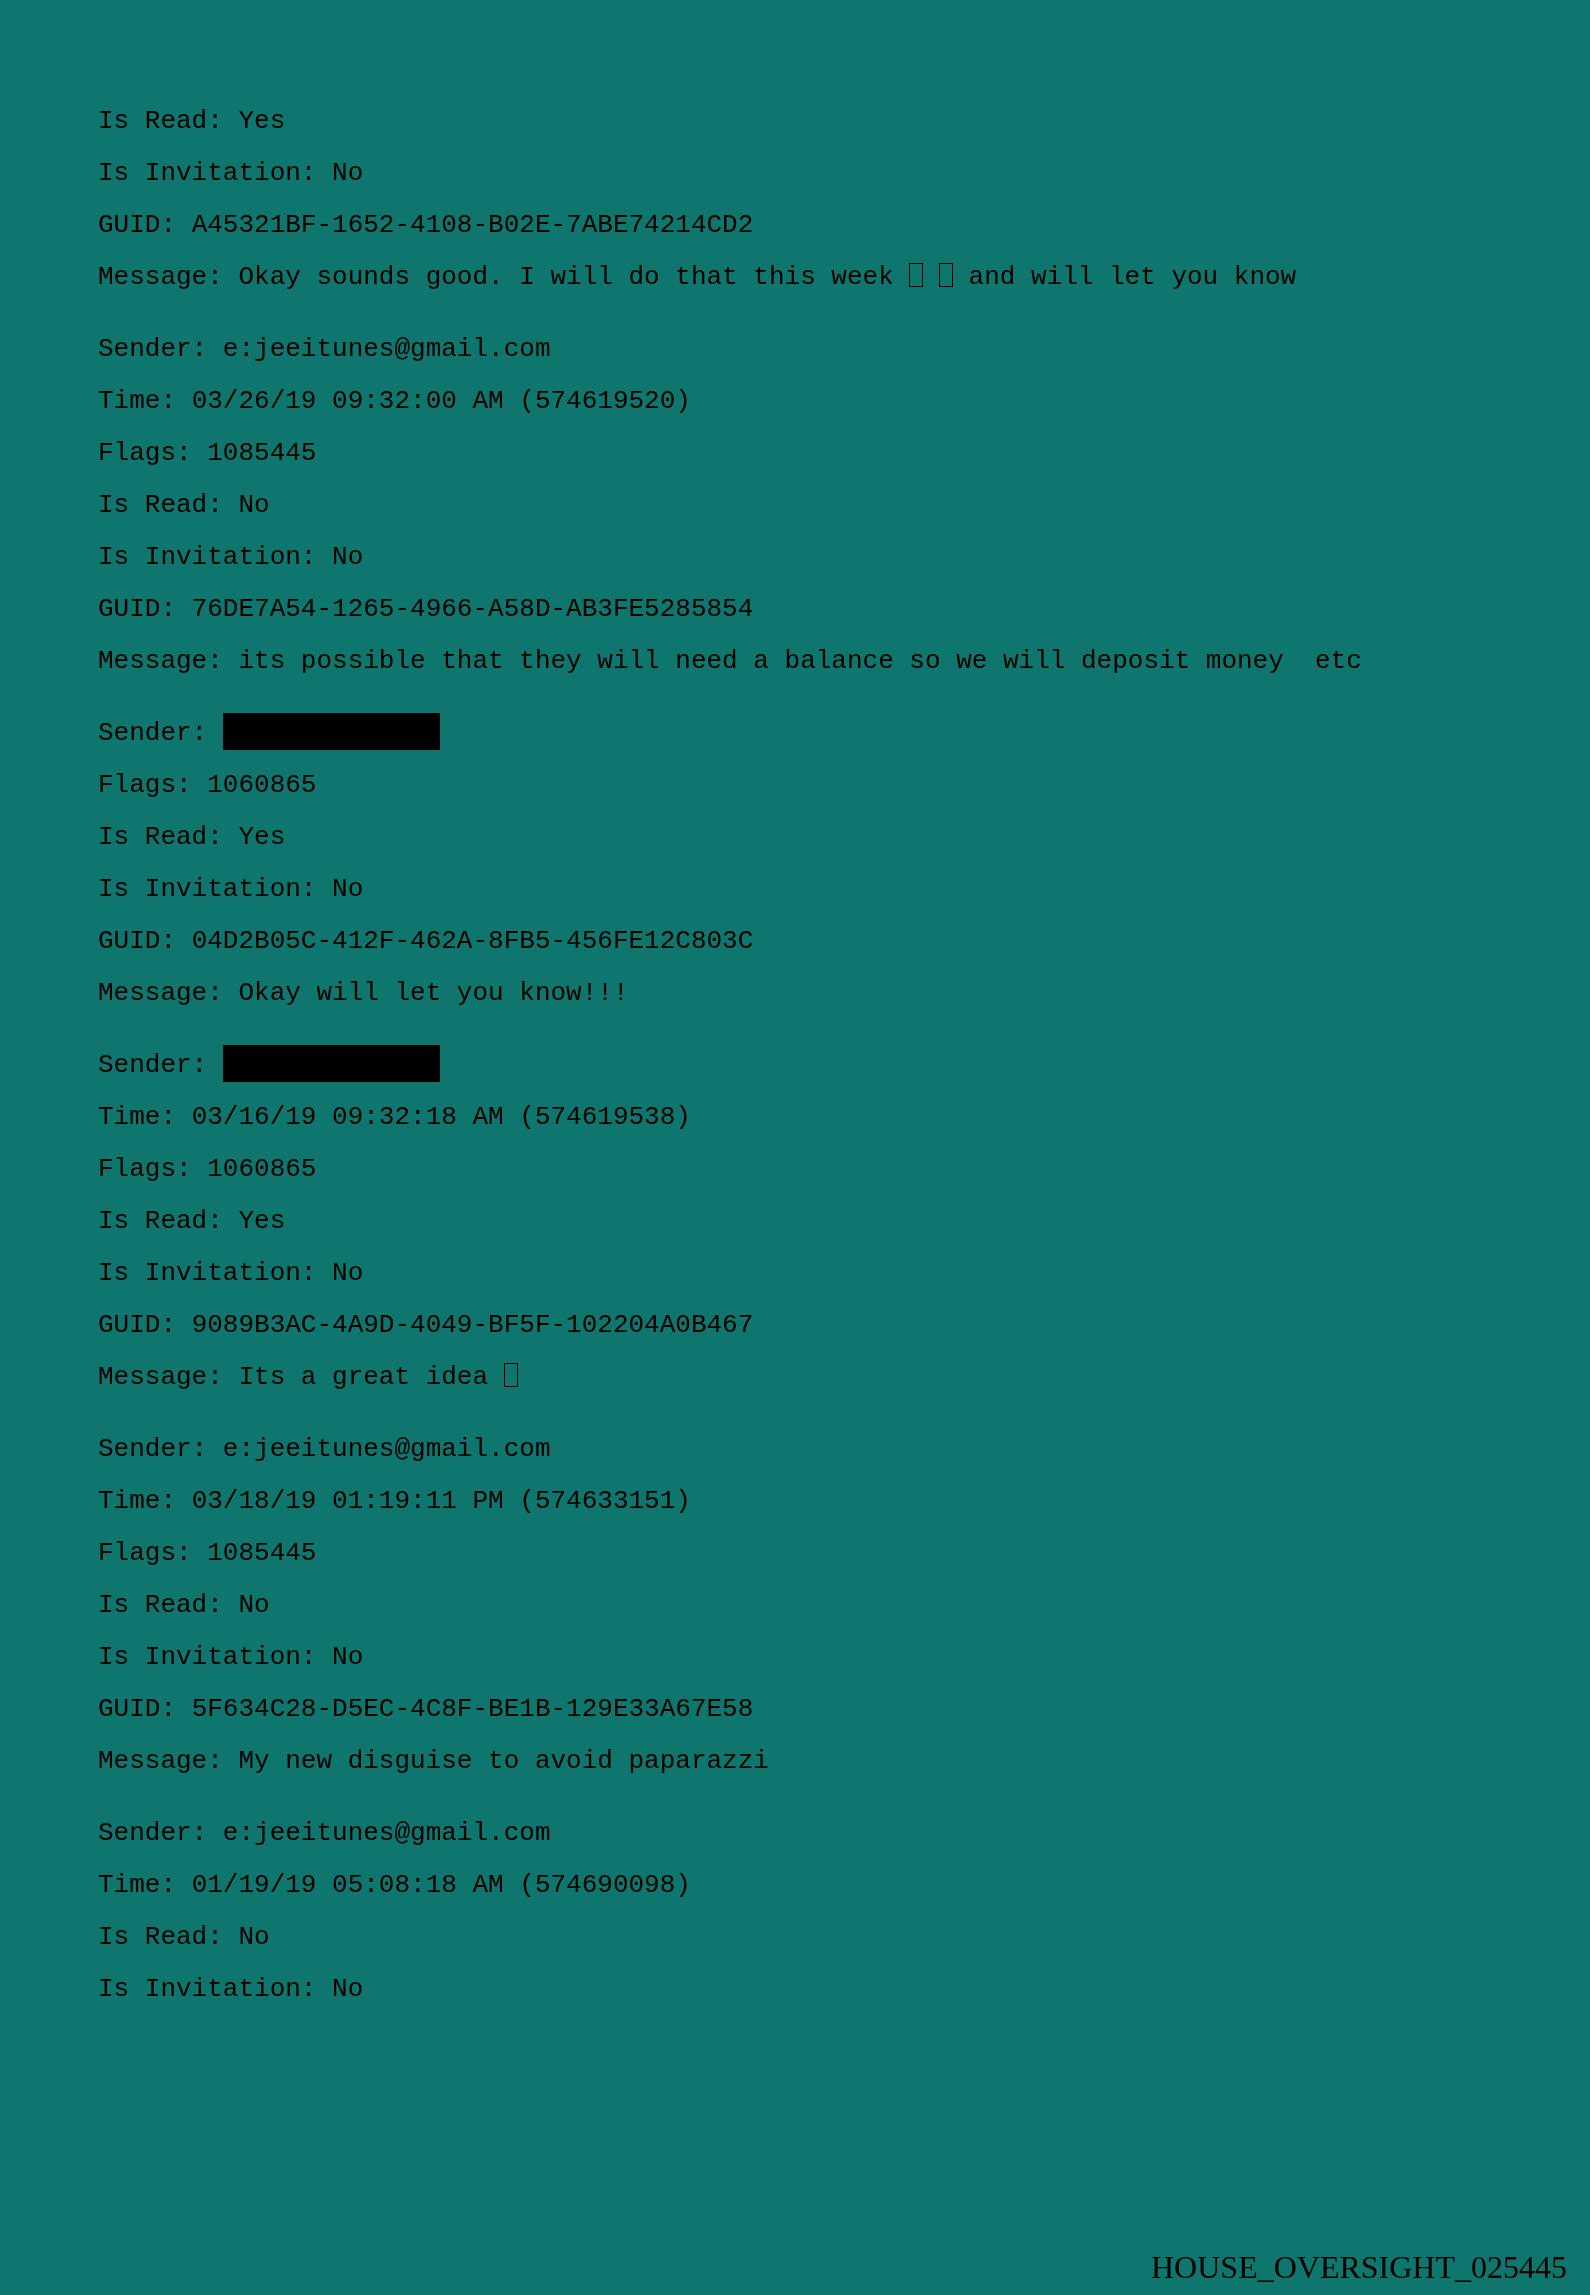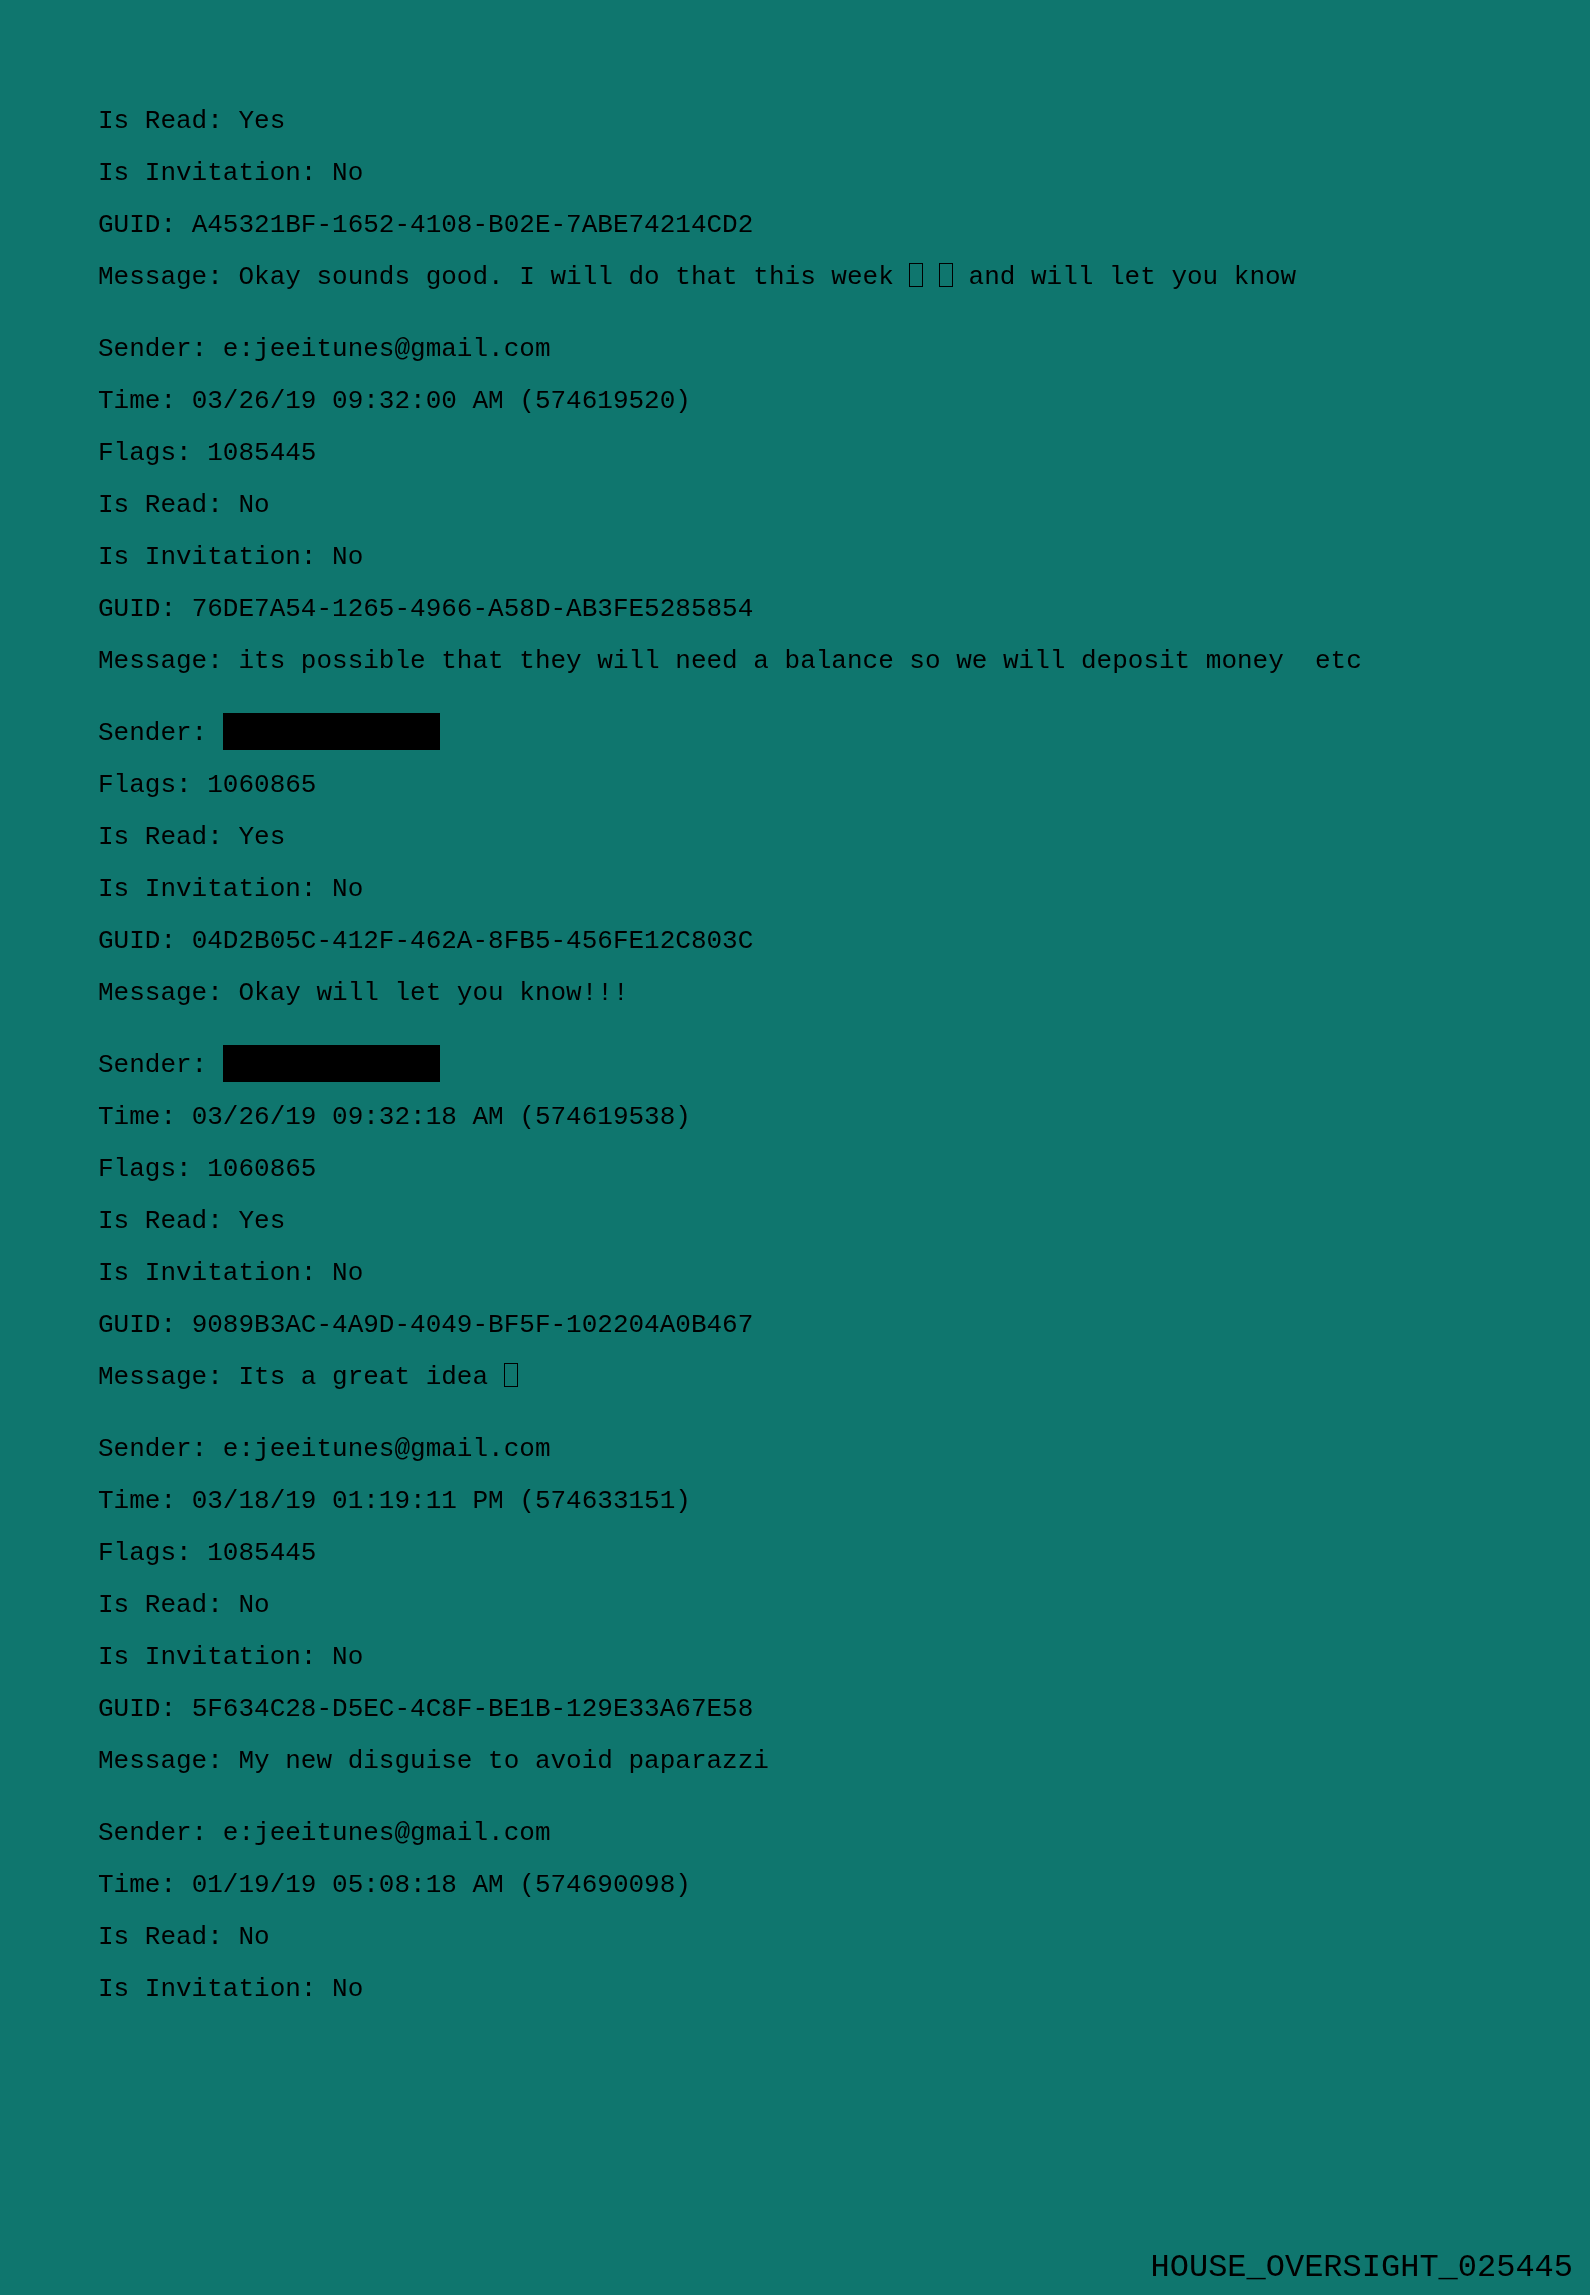--- a/index.html
+++ b/index.html
@@ -41,23 +41,23 @@
     display: inline-block;
     box-sizing: border-box;
     width: 14px;
     height: 24px;
     border: 1.9px solid #000000;
     background: transparent;
     vertical-align: -2.6px;
   }
   .footer {
     position: absolute;
-    right: 18px;
+    right: 24px;
     bottom: 9px;
-    font-family: Liberation Mono, monospace;
+    font-family: Liberation Serif, serif;
     font-size: 32px;
     color: #000000;
     white-space: pre;
   }
 </style>
 </head>
 <body>
 
 <div class="page">
   <div class="doc">
@@ -83,21 +83,21 @@
       <div class="line"><span>Sender: </span><span class="redaction"></span></div>
       <div class="line"><span>Flags: </span><span>1060865</span></div>
       <div class="line"><span>Is Read: </span><span>Yes</span></div>
       <div class="line"><span>Is Invitation: </span><span>No</span></div>
       <div class="line"><span>GUID: </span><span>04D2B05C-412F-462A-8FB5-456FE12C803C</span></div>
       <div class="line"><span>Message: </span><span>Okay will let you know!!!</span></div>
     </div>
 
     <div class="block">
       <div class="line"><span>Sender: </span><span class="redaction"></span></div>
-      <div class="line"><span>Time: </span><span>03/26/19 09:32:18 AM (574619538)</span></div>
+      <div class="line"><span>Time: </span><span>03/16/19 09:32:18 AM (574619538)</span></div>
       <div class="line"><span>Flags: </span><span>1060865</span></div>
       <div class="line"><span>Is Read: </span><span>Yes</span></div>
       <div class="line"><span>Is Invitation: </span><span>No</span></div>
       <div class="line"><span>GUID: </span><span>9089B3AC-4A9D-4049-BF5F-102204A0B467</span></div>
       <div class="line"><span>Message: </span><span>Its a great idea <span class="tofu"></span></span></div>
     </div>
 
     <div class="block">
       <div class="line"><span>Sender: </span><span>e:jeeitunes@gmail.com</span></div>
       <div class="line"><span>Time: </span><span>03/18/19 01:19:11 PM (574633151)</span></div>

